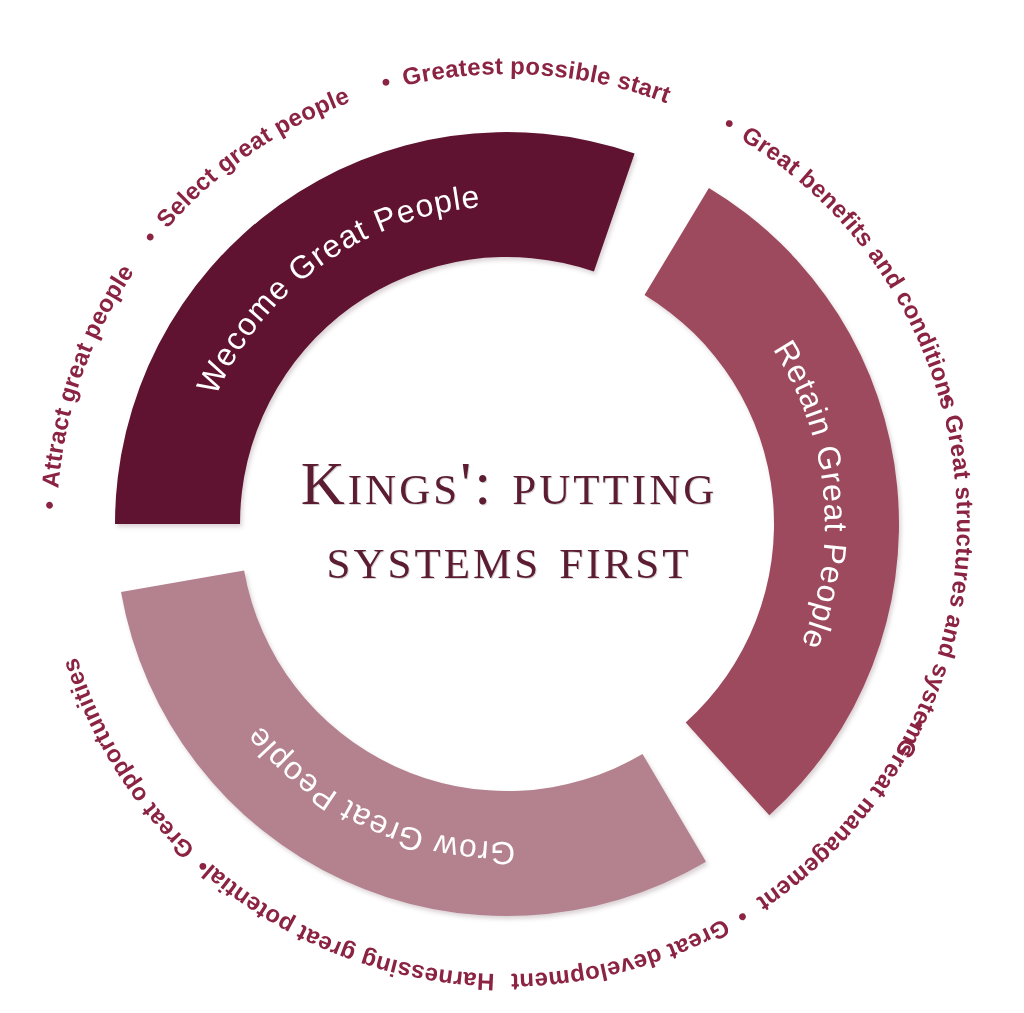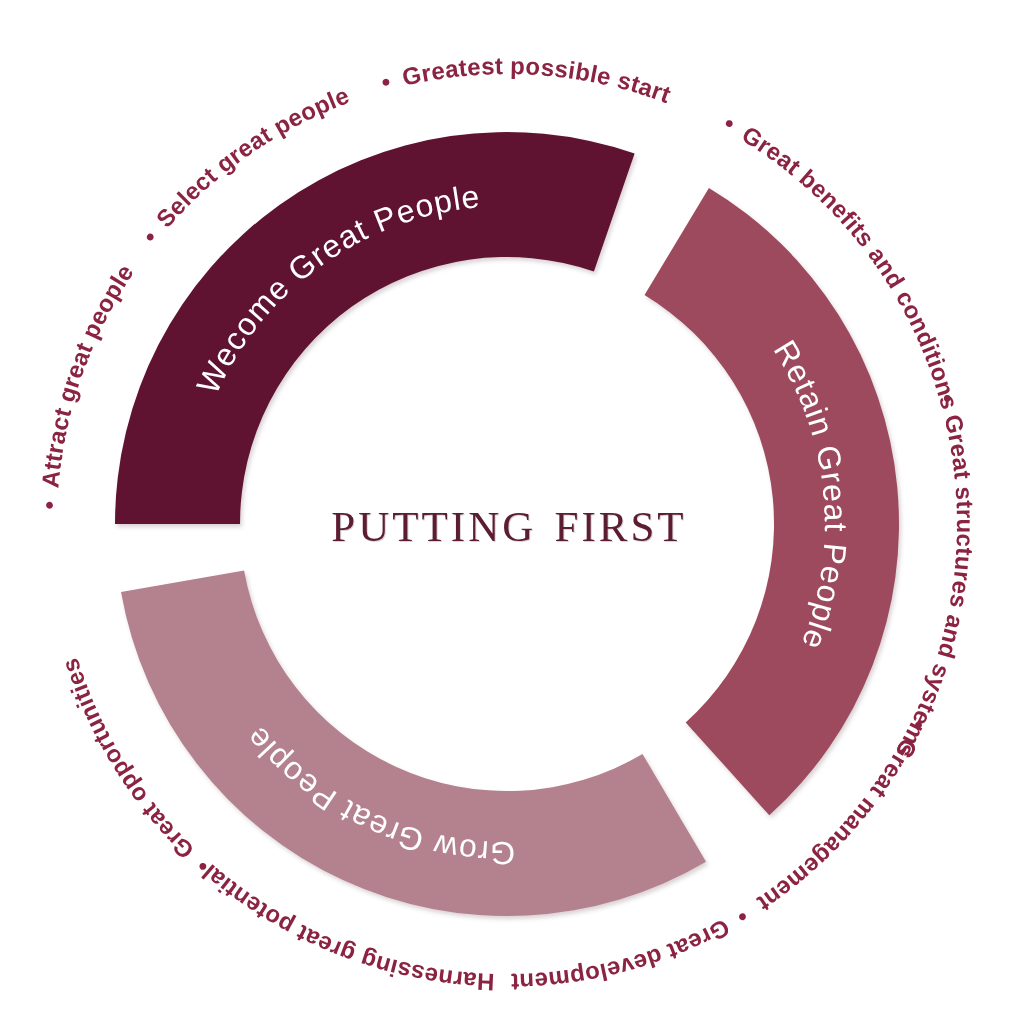--- a/index.html
+++ b/index.html
@@ -64,15 +64,16 @@
       <text class="outer-label" text-anchor="middle"><textPath startOffset="64.44%" href="#outer-label-path" xlink:href="#outer-label-path">• Great benefits and conditions</textPath></text>
       <text class="outer-label" text-anchor="middle"><textPath startOffset="76.94%" href="#outer-label-path" xlink:href="#outer-label-path">• Great structures and systems</textPath></text>
       <text class="outer-label" text-anchor="middle"><textPath startOffset="86.39%" href="#outer-label-path" xlink:href="#outer-label-path">• Great management</textPath></text>
       <text class="outer-label" text-anchor="middle"><textPath startOffset="95.56%" href="#outer-label-path" xlink:href="#outer-label-path">• Great development</textPath></text>
       <text class="outer-label" text-anchor="middle"><textPath startOffset="5.56%" href="#outer-label-path" xlink:href="#outer-label-path">• Harnessing great potential</textPath></text>
       <text class="outer-label" text-anchor="middle"><textPath startOffset="15.83%" href="#outer-label-path" xlink:href="#outer-label-path">• Great opportunities</textPath></text>
       <text class="outer-label" text-anchor="middle"><textPath startOffset="30.00%" href="#outer-label-path" xlink:href="#outer-label-path">• Attract great people</textPath></text>
       <text class="outer-label" text-anchor="middle"><textPath startOffset="40.00%" href="#outer-label-path" xlink:href="#outer-label-path">• Select great people</textPath></text>
     </svg>
   <div class="title">
-    <div>putting first</div>
+    <div>Kings': putting</div>
+    <div>systems first</div>
   </div>
 </div>
 
 </body></html>

